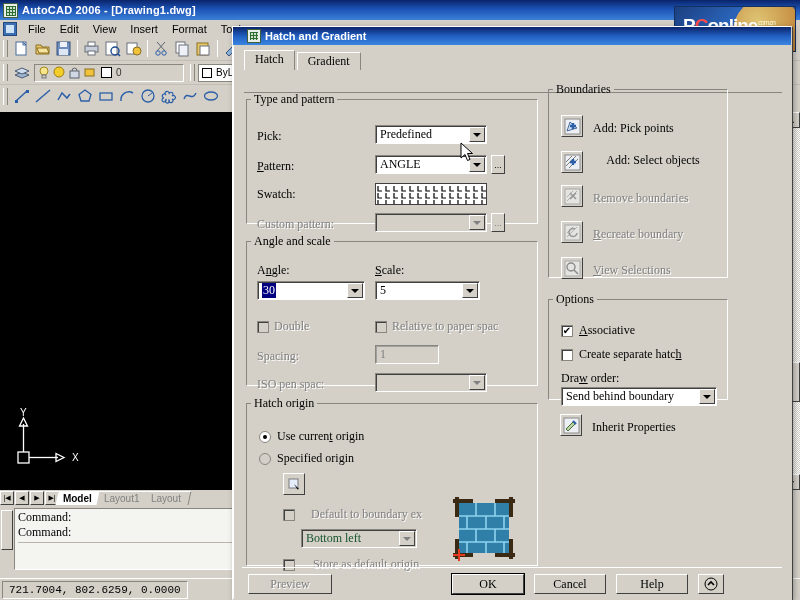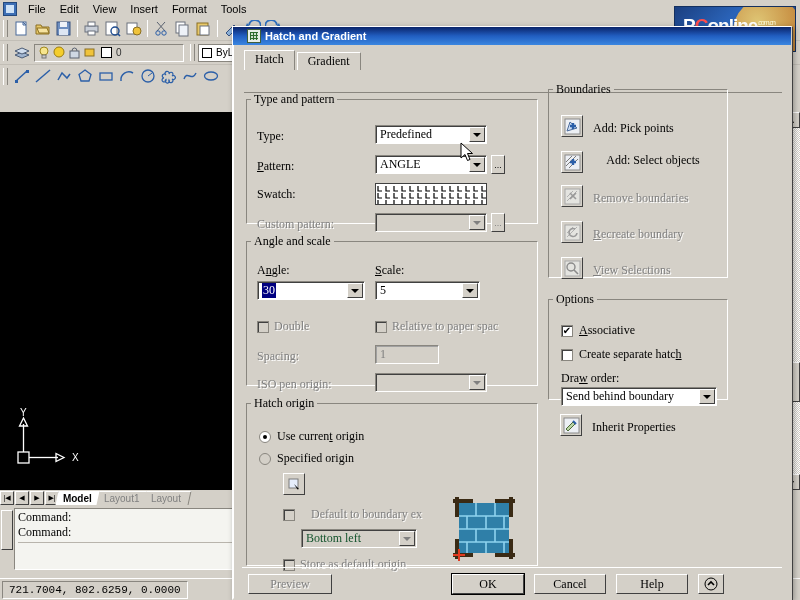--- a/index.html
+++ b/index.html
@@ -229,20 +229,24 @@
     text-shadow: 0 0 1px #d61a1a;
   }
 
   .cursor{ position:absolute; left:460px; top:142px; }
 </style>
 </head>
 <body>
 
 <div class="app">
 
+  <div class="titlebar">
+    <div class="tico"></div>
+    <span>AutoCAD 2006 - [Drawing1.dwg]</span>
+  </div>
 
   <div class="menubar">
     <div class="micon"></div>
     <div class="menuitem">File</div>
     <div class="menuitem">Edit</div>
     <div class="menuitem">View</div>
     <div class="menuitem">Insert</div>
     <div class="menuitem">Format</div>
     <div class="menuitem">Tools</div>
   </div>
@@ -579,21 +583,21 @@
       <div class="dtab active"><span>Hatch</span></div>
       <div class="dtab"><span>Gradient</span></div>
     </div>
     <div style="position:absolute;left:10px;right:8px;top:64px;height:1px;background:#89867f;"></div>
 
     <div class="dlg-body">
 
       <fieldset class="grp" style="left:4px; top:18px; width:292px; height:132px;">
         <legend>Type and pattern</legend>
 
-        <div class="lbl" style="position:absolute;left:10px;top:22px;">Type:</div>
+        <div class="lbl" style="position:absolute;left:10px;top:22px;">Pick:</div>
         <div class="cbo" style="position:absolute;left:128px;top:18px;width:112px;">
           <span>Predefined</span>
           <span class="arrow">
               <i class="tri"></i>
             </span>
         </div>
 
         <div class="lbl" style="position:absolute;left:10px;top:52px;"><u>P</u>attern:</div>
         <div class="cbo" style="position:absolute;left:128px;top:48px;width:112px;">
           <span>ANGLE</span>
@@ -651,21 +655,21 @@
           <span class="lbl dis">Double</span>
         </div>
         <div style="position:absolute;left:128px;top:70px;display:flex;align-items:center;gap:5px;">
           <span class="chk dis"></span>
           <span class="lbl dis">Relative to paper spac</span>
         </div>
 
         <div class="lbl dis" style="position:absolute;left:10px;top:100px;">Spacing:</div>
         <div class="txtin" style="position:absolute;left:128px;top:96px;width:64px;">1</div>
 
-        <div class="lbl dis" style="position:absolute;left:10px;top:128px;">ISO pen origin:</div>
+        <div class="lbl dis" style="position:absolute;left:10px;top:128px;">ISO pen spac:</div>
         <div class="cbo dis" style="position:absolute;left:128px;top:124px;width:112px;">
           <span></span>
           <span class="arrow">
               <i class="tri dis"></i>
             </span>
         </div>
       </fieldset>
 
       <fieldset class="grp" style="left:4px; top:322px; width:292px; height:170px;">
         <legend>Hatch origin</legend>
@@ -693,21 +697,21 @@
           <span class="lbl dis">Default to boundary ex</span>
         </div>
 
         <div class="cbo dis" style="position:absolute;left:54px;top:118px;width:116px;">
           <span>Bottom left</span>
           <span class="arrow">
               <i class="tri dis"></i>
             </span>
         </div>
 
-        <div style="position:absolute;left:36px;top:146px;display:flex;align-items:center;gap:5px;">
+        <div style="position:absolute;left:36px;top:146px;display:flex;align-items:center;gap:18px;">
           <span class="chk dis"></span>
           <span class="lbl dis">Store as default origin</span>
         </div>
 
         <svg width="66" height="66" viewBox="0 0 66 66" style="position:absolute;left:204px;top:84px;">
           <rect x="8" y="8" width="50" height="50" fill="#2f7fa8"></rect>
           <g stroke="#8fd3ef" stroke-width="1.6" fill="none">
             <line x1="8" y1="21" x2="58" y2="21"></line>
               <line x1="8" y1="34" x2="58" y2="34"></line>
               <line x1="8" y1="47" x2="58" y2="47"></line>

